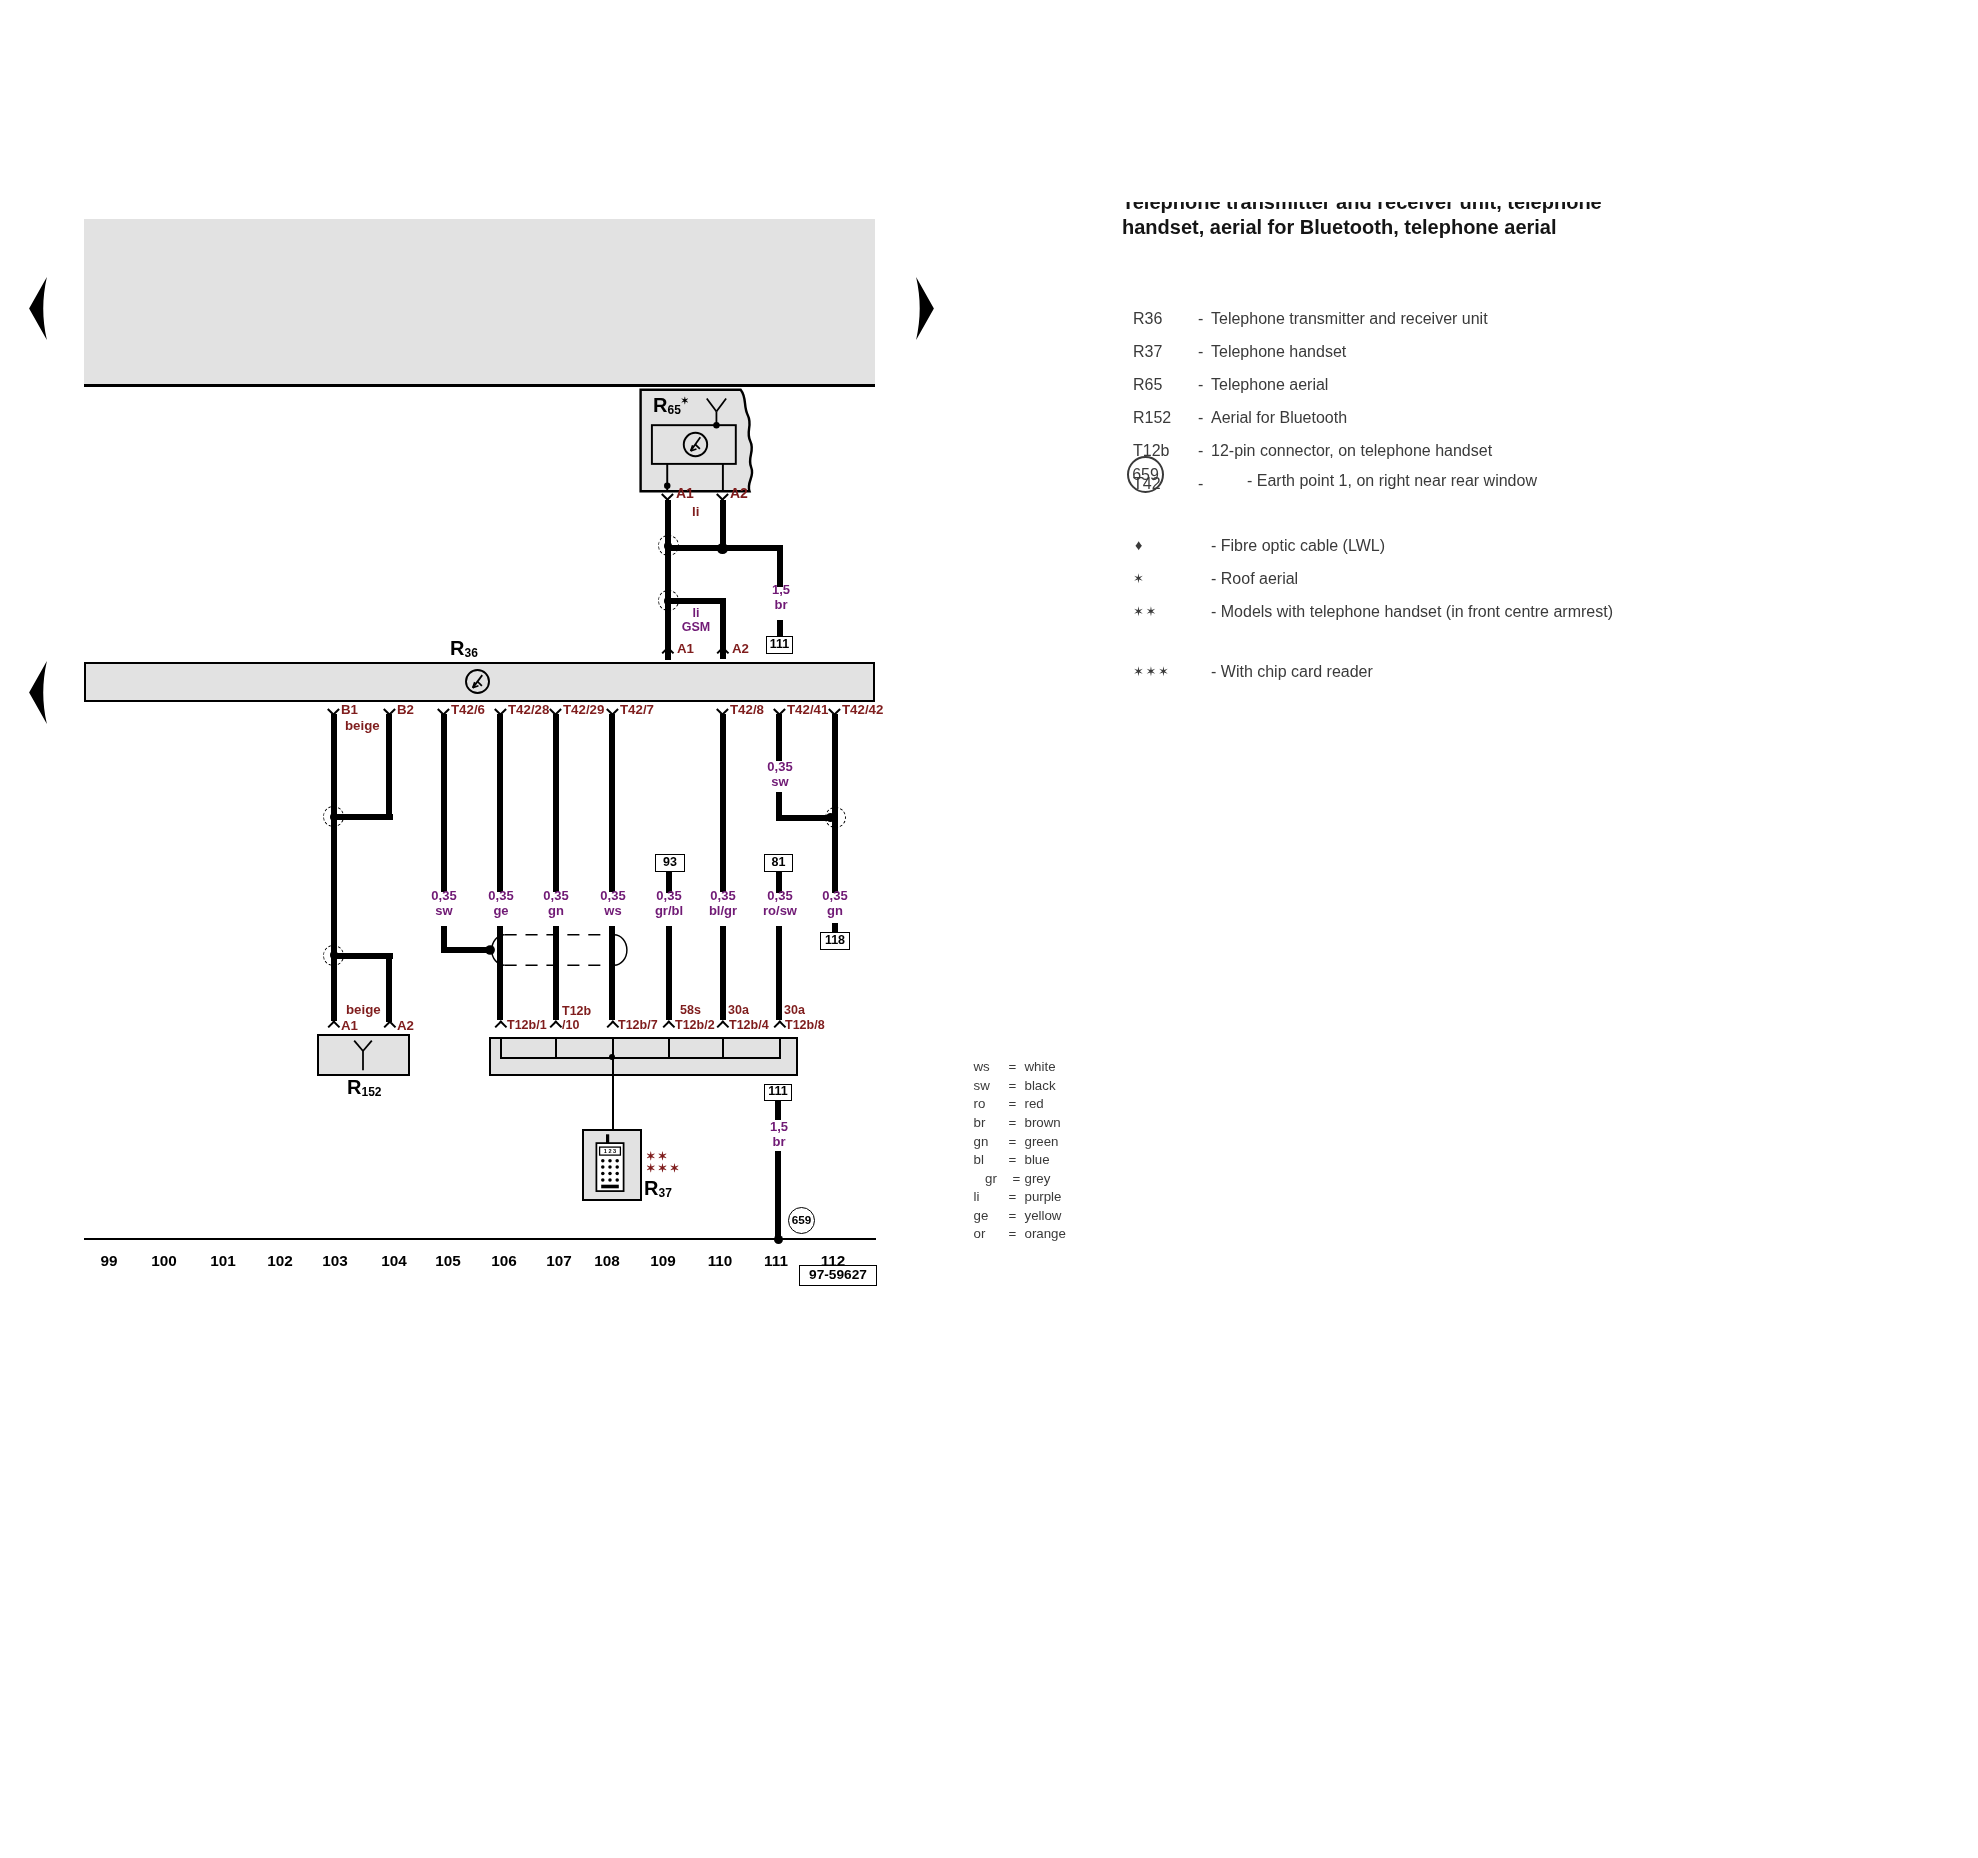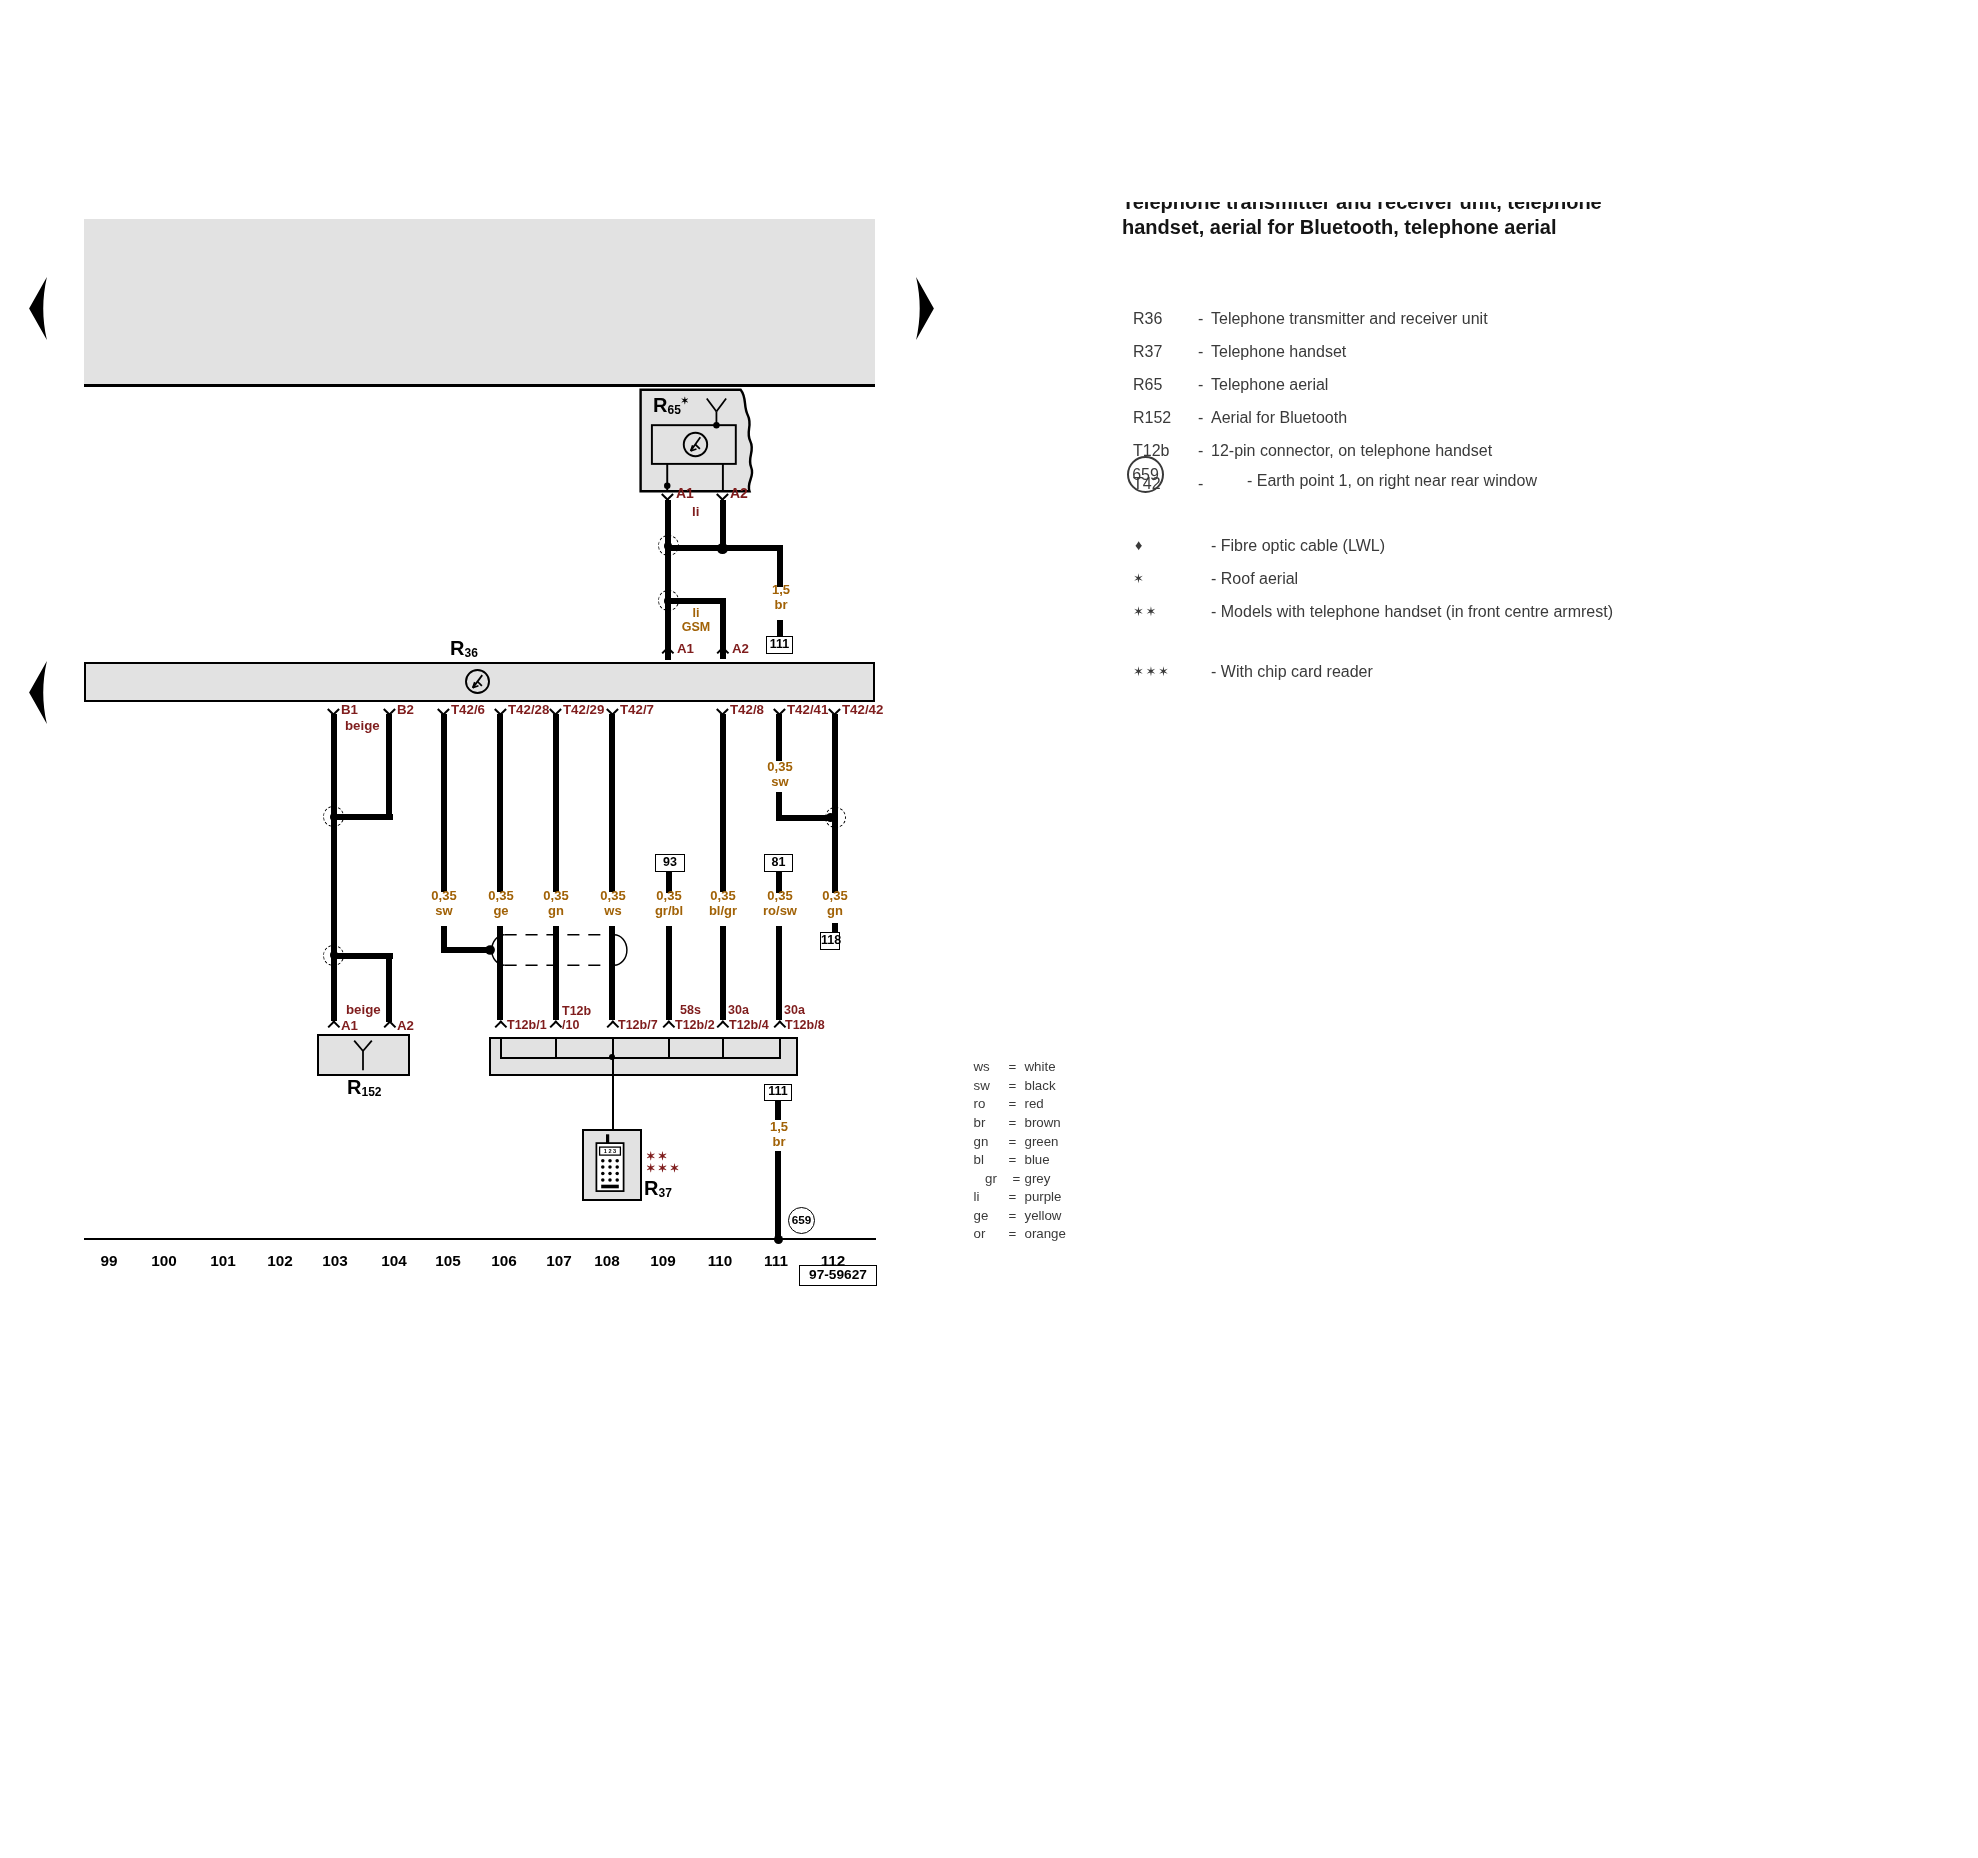--- a/index.html
+++ b/index.html
@@ -2,21 +2,21 @@
 <html style="font-size:13px"><head>
 <meta charset="utf-8">
 <style>
   html,body{margin:0;padding:0;background:#fff;}
   #page{position:relative;width:1979px;height:1858px;background:#fff;overflow:hidden;
         font-family:"Liberation Sans",sans-serif;color:#000;}
   .abs{position:absolute;}
   .w{position:absolute;background:#000;}
   .thin{position:absolute;background:#000;}
   .lbl{position:absolute;font-weight:bold;font-size:13.3px;line-height:1.08;white-space:nowrap;color:#7f1d1d;text-align:center;}
-  .lblc{position:absolute;font-weight:bold;font-size:13px;line-height:1.15;text-align:center;transform:translateX(-50%);white-space:nowrap;color:#a16207;}
+  .lblc{position:absolute;font-weight:bold;font-size:13px;line-height:1.15;text-align:center;transform:translateX(-50%);white-space:nowrap;color:#701a75;}
   .term{position:absolute;border:1.6px solid #000;background:#fff;font-weight:bold;font-size:12.5px;
         text-align:center;box-sizing:border-box;color:#000;}
   .ring{position:absolute;width:21px;height:21px;border:1.6px dashed #000;border-radius:50%;box-sizing:border-box;}
   .dot{position:absolute;background:#000;border-radius:50%;}
   .chev{position:absolute;width:7.3px;height:7.3px;border-left:2.1px solid #000;border-bottom:2.1px solid #000;}
   .chev.down{transform:rotate(-45deg);}
   .chev.up{transform:rotate(135deg);}
   .comp{position:absolute;font-weight:bold;font-size:20px;line-height:1;white-space:nowrap;}
   .comp .rsub{font-size:12px;vertical-align:-1.6px;}
   .bar{position:absolute;box-sizing:border-box;background:#e2e2e2;}
@@ -209,21 +209,21 @@
         <div>0,35</div>
         <div>ro/sw</div>
       </div>
     <div class="lblc" style="left:835px;top:889px;">
         <div>0,35</div>
         <div>gn</div>
       </div>
 
     <div class="term" style="left:655px;top:854px;width:30px;height:18px;line-height:14.5px;">93</div>
     <div class="term" style="left:764px;top:854px;width:29px;height:18px;line-height:14.5px;">81</div>
-    <div class="term" style="left:820px;top:932px;width:20px;height:18px;line-height:14.5px;">118</div>
+    <div class="term" style="left:820px;top:932px;width:30px;height:18px;line-height:14.5px;">118</div>
 
     <div class="lbl" style="left:562px;top:1005px;font-size:12.5px;">T12b</div>
     <div class="lbl" style="left:680px;top:1004px;font-size:12.5px;">58s</div>
     <div class="lbl" style="left:728px;top:1004px;font-size:12.5px;">30a</div>
     <div class="lbl" style="left:784px;top:1004px;font-size:12.5px;">30a</div>
 
     <div class="chev up" style="left:496px;top:1022px;"></div>
     <div class="chev up" style="left:551px;top:1022px;"></div>
     <div class="chev up" style="left:608px;top:1022px;"></div>
     <div class="chev up" style="left:664px;top:1022px;"></div>

